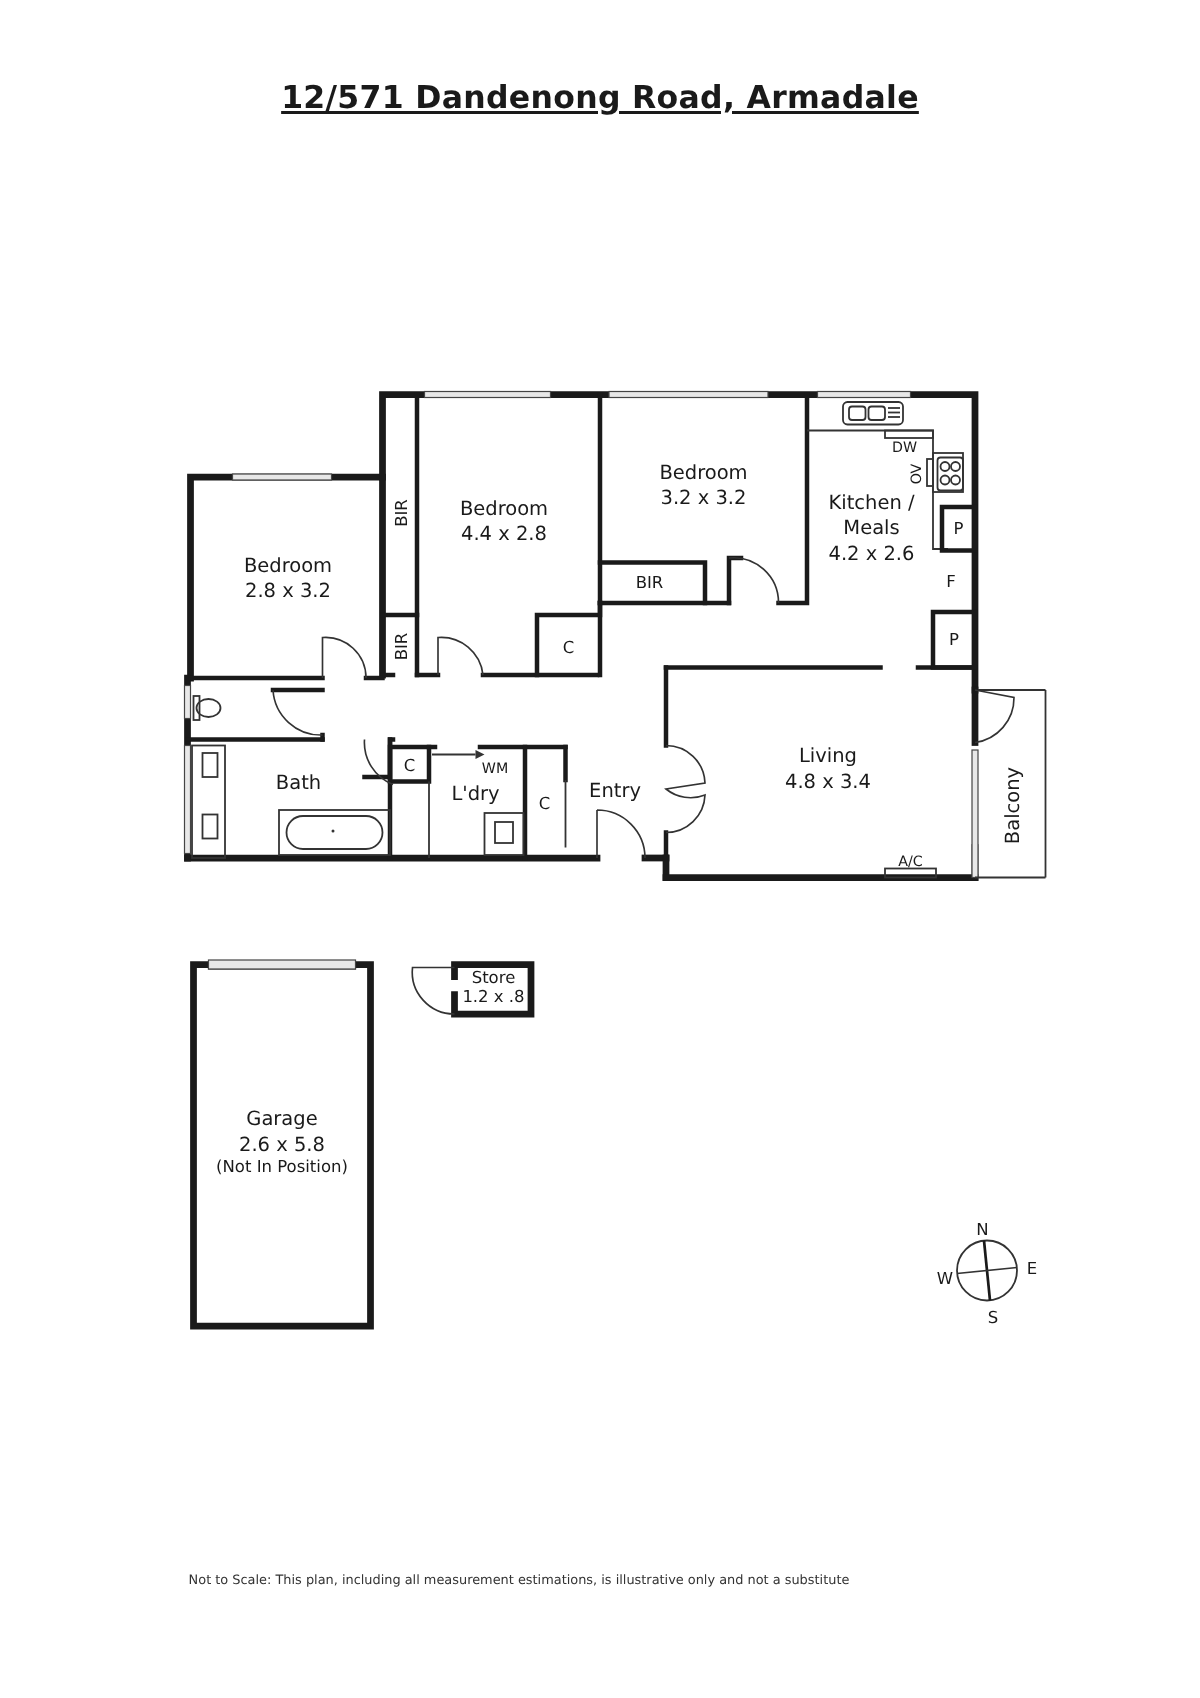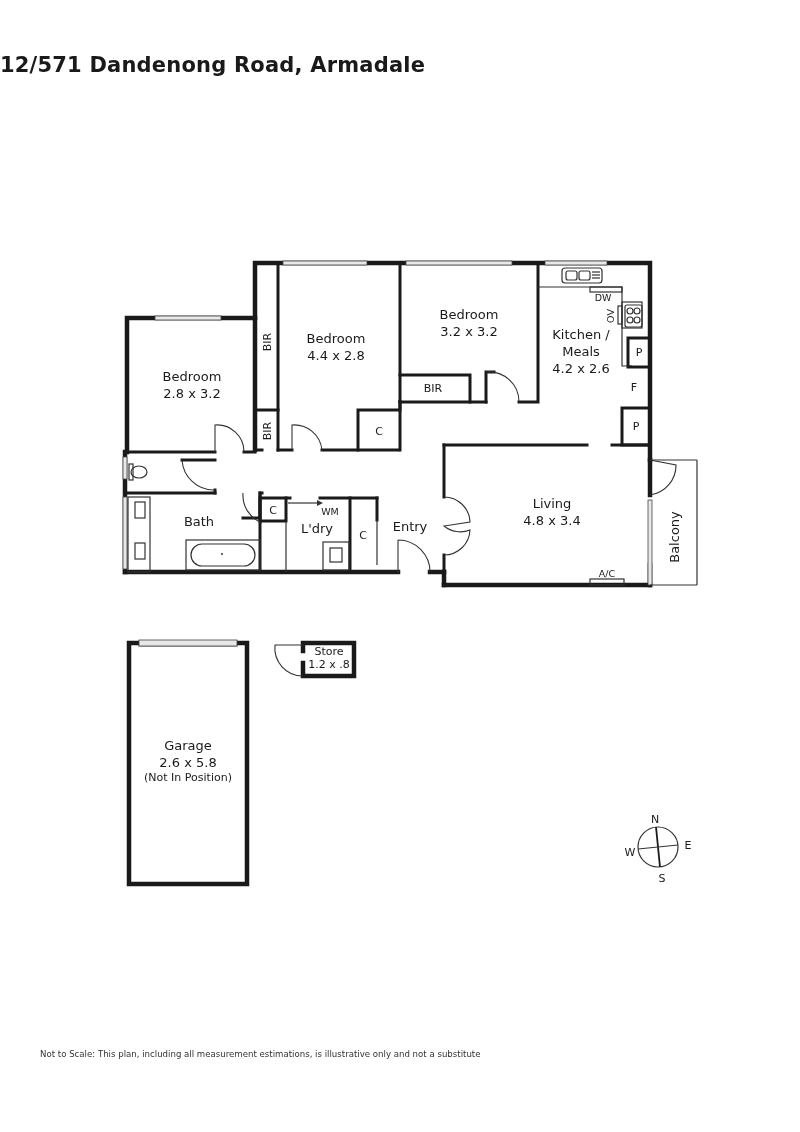--- a/index.html
+++ b/index.html
@@ -1,30 +1,30 @@
 <!DOCTYPE html>
 <html><head>
 <meta charset="utf-8">
 <style>
   html, body { margin:0; padding:0; background:#ffffff; }
   body { width:800px; height:1132px; position:relative; overflow:hidden;
          font-family:"DejaVu Sans", "Liberation Sans", sans-serif; color:#1a1a1a; }
-  .title { position:absolute; left:0; top:53px; width:800px; text-align:left;
-           font-size:21px; font-weight:bold; letter-spacing:0.2px; color:#1a1a1a; }
+  .title { position:absolute; left:0; top:53px; width:800px; text-align:center;
+           font-size:21px; font-weight:bold; letter-spacing:0.2px; color:#1a1a1a;text-decoration:underline; }
   svg.plan { position:absolute; left:0; top:0; }
   .w { stroke:#1a1a1a; stroke-width:4.5; fill:none; stroke-linecap:square; }
   .wt { stroke:#1a1a1a; stroke-width:3; fill:none; stroke-linecap:square; }
   .thin { stroke:#333; stroke-width:1.2; fill:none; }
   .win { fill:#e8e8e8; stroke:#444; stroke-width:0.8; }
   .door { stroke:#333; stroke-width:1.1; fill:none; }
   .lbl { font-family:"DejaVu Sans", "Liberation Sans", sans-serif; font-size:13px; fill:#1a1a1a; text-anchor:middle; }
   .lbl-s { font-family:"DejaVu Sans", "Liberation Sans", sans-serif; font-size:11px; fill:#1a1a1a; text-anchor:middle; }
   .lbl-xs { font-family:"DejaVu Sans", "Liberation Sans", sans-serif; font-size:9.5px; fill:#1a1a1a; text-anchor:middle; }
-  .disclaimer { position:absolute; left:0; top:1049px; width:692px; text-align:left;
-                font-size:8.6px; line-height:11px; color:#333;margin-left:40px; }
+  .disclaimer { position:absolute; left:0; top:1049px; width:692px; text-align:center;
+                font-size:8.6px; line-height:11px; color:#333; }
 </style>
 </head>
 <body>
 
 <div class="title">12/571 Dandenong Road, Armadale</div>
 
 <svg class="plan" width="800" height="1132" viewBox="0 0 800 1132">
 
   <g>
 

